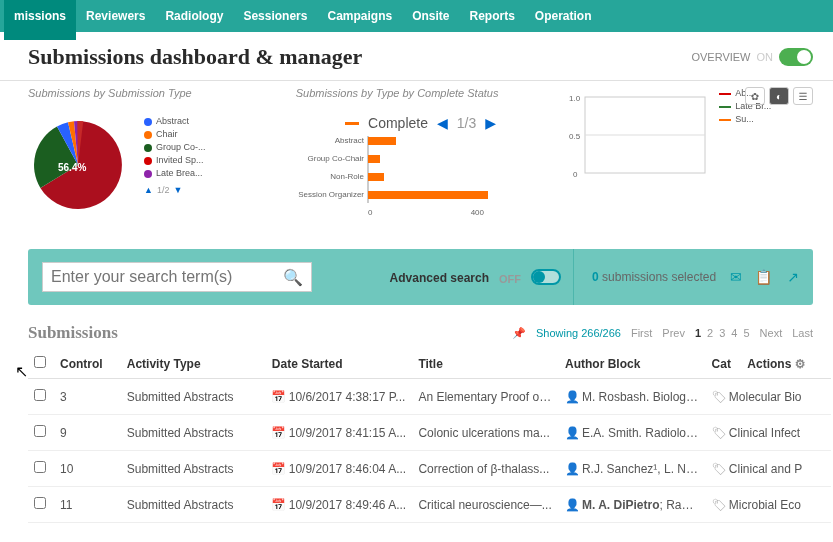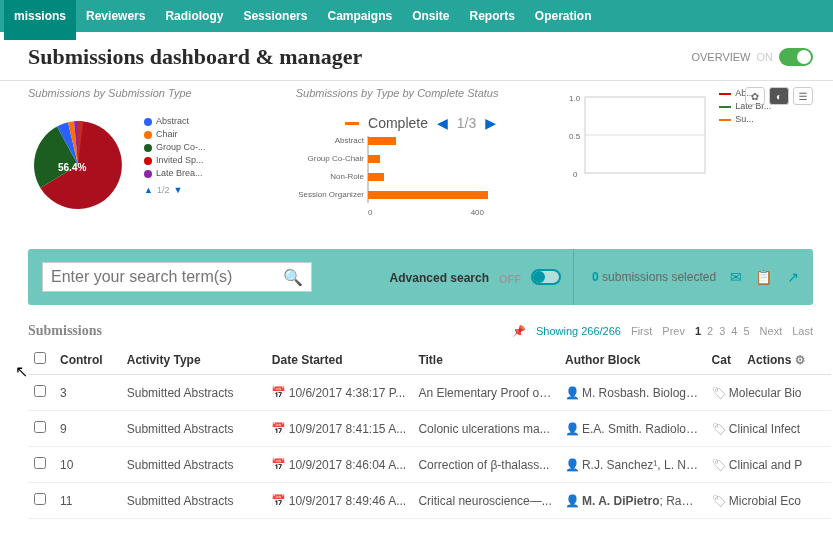--- a/index.html
+++ b/index.html
@@ -30,21 +30,21 @@
 .searchbox input { border: none; outline: none; flex: 1; font-size: 16px; color: #be185d; }
 .searchbox .sicon { color: #0097a7; font-size: 16px; }
 .adv { display: flex; align-items: flex-end; gap: 10px; font-size: 12px; color: #333; font-weight: 600; }
 .adv .off { color: #999; font-weight: 700; font-size: 11px; }
 .minitoggle { width: 30px; height: 16px; border: 2px solid #0097a7; border-radius: 10px; background: #b2dfdb; position: relative; }
 .minitoggle::after { content: ""; position: absolute; left: 0; top: 0; width: 12px; height: 12px; background: #0097a7; border-radius: 50%; }
 .selcount { font-size: 12px; color: #666; border-left: 1px solid #4db6ac; padding-left: 18px; height: 100%; display: flex; align-items: center; gap: 14px; margin-left: auto; }
 .selcount .n { color: #0097a7; font-weight: 600; }
 .selcount .aicon { color: #0097a7; font-size: 14px; }
 .subsheader { display: flex; align-items: center; justify-content: space-between; padding: 18px 20px 6px 28px; }
-.subsheader h2 { font-family: Georgia, serif; font-size: 14px; color: #888; font-weight: 700; }
+.subsheader h2 { font-family: Georgia, serif; font-size: 17px; color: #888; font-weight: 700; }
 .paging { font-size: 11px; color: #999; display: flex; align-items: center; gap: 10px; }
 .paging .showing { color: #0097a7; }
 .paging .pnums { display: flex; gap: 6px; }
 .paging .pnums span { color: #999; }
 .paging .pnums .cur { color: #333; font-weight: 600; }
 .table { width: calc(100% - 30px); margin-left: 28px; border-collapse: collapse; }
 .table th { text-align: left; font-size: 12px; font-weight: 700; color: #333; padding: 7px 6px; border-bottom: 1px solid #e0e0e0; margin-left: 12px; }
 .table td { font-size: 12px; color: #555; padding: 10px 6px; border-bottom: 1px solid #eee; white-space: nowrap; overflow: hidden; text-overflow: ellipsis; max-width: 120px; }
 .table .chk { width: 26px; }
 .table input[type=checkbox] { width: 12px; height: 12px; }

